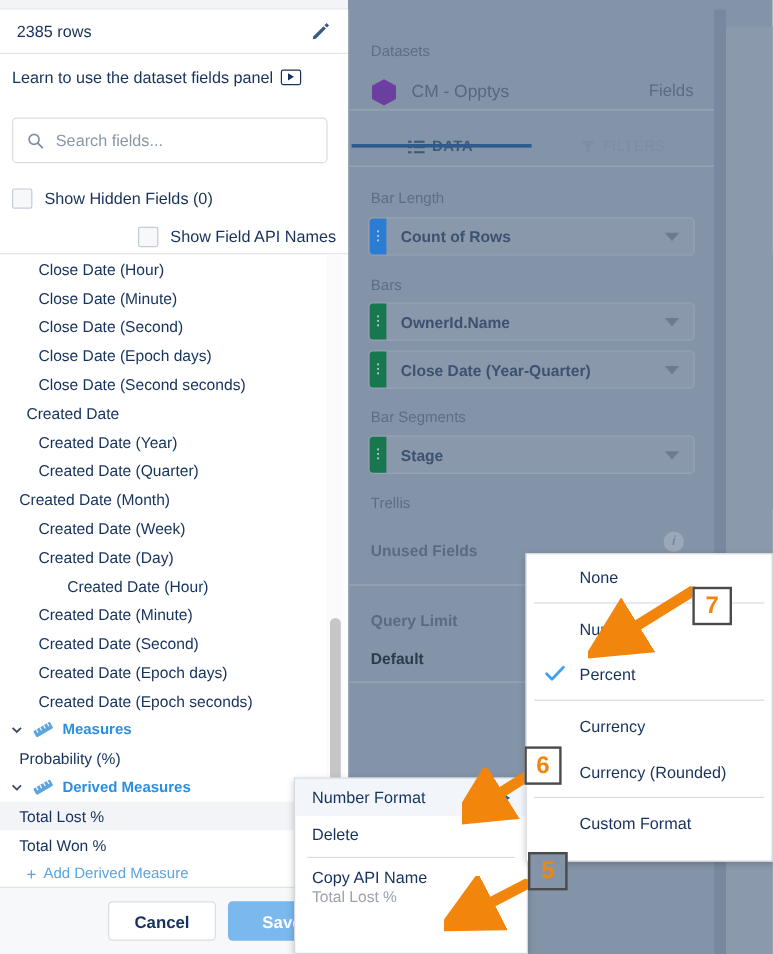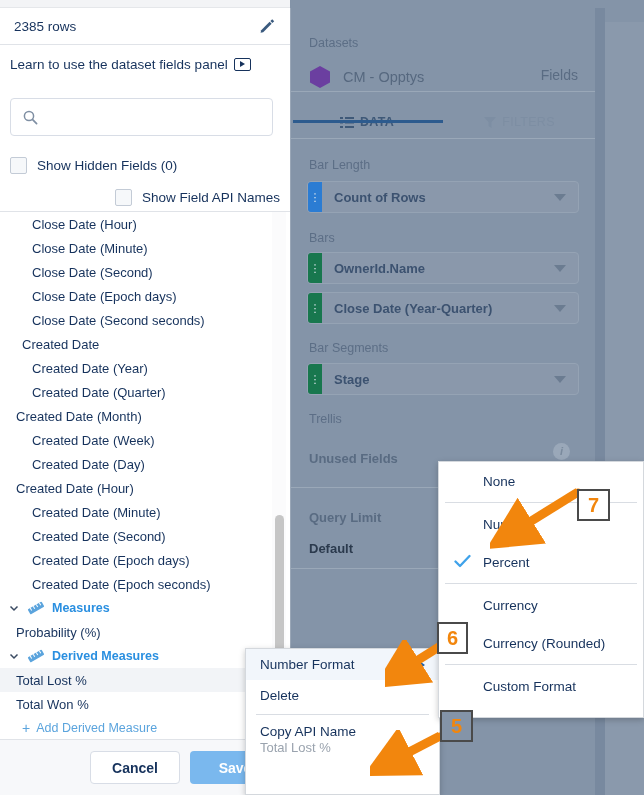--- a/index.html
+++ b/index.html
@@ -335,20 +335,21 @@
       <span id="video-icon">
           <span class="tri"></span>
         </span>
     </div>
 
     <div id="search-wrap">
       <svg width="15" height="15" viewBox="0 0 15 15">
         <circle cx="6" cy="6" r="4.6" fill="none" stroke="#7f8fa3" stroke-width="1.5"></circle>
         <line x1="9.4" y1="9.4" x2="13.6" y2="13.6" stroke="#7f8fa3" stroke-width="1.7" stroke-linecap="round"></line>
       </svg>
+      <input id="search-input" type="text" placeholder="Search fields..." style="">
     </div>
 
     <div class="checkrow" id="check-hidden">
       <span class="cbox"></span>
       <span class="clabel">Show Hidden Fields (0)</span>
     </div>
     <div class="checkrow" id="check-api">
       <span class="cbox"></span>
       <span class="clabel">Show Field API Names</span>
     </div>
@@ -360,21 +361,21 @@
       <div class="frow item" style="padding-left:32px;">Close Date (Minute)</div>
       <div class="frow item" style="padding-left:32px;">Close Date (Second)</div>
       <div class="frow item" style="padding-left:32px;">Close Date (Epoch days)</div>
       <div class="frow item" style="padding-left:32px;">Close Date (Second seconds)</div>
       <div class="frow item" style="padding-left:22px;">Created Date</div>
       <div class="frow item" style="padding-left:32px;">Created Date (Year)</div>
       <div class="frow item" style="padding-left:32px;">Created Date (Quarter)</div>
       <div class="frow item" style="">Created Date (Month)</div>
       <div class="frow item" style="padding-left:32px;">Created Date (Week)</div>
       <div class="frow item" style="padding-left:32px;">Created Date (Day)</div>
-      <div class="frow item" style="">Created Date (Hour)</div>
+      <div class="frow item" style="margin-left:40px;">Created Date (Hour)</div>
       <div class="frow item" style="padding-left:32px;">Created Date (Minute)</div>
       <div class="frow item" style="padding-left:32px;">Created Date (Second)</div>
       <div class="frow item" style="padding-left:32px;">Created Date (Epoch days)</div>
       <div class="frow item" style="padding-left:32px;">Created Date (Epoch seconds)</div>
 
       <div class="frow group">
         <span class="chev">
           <svg width="12" height="12" viewBox="0 0 12 12">
               <polyline points="2.5,4.5 6,8 9.5,4.5" fill="none" stroke="#3a4a62" stroke-width="1.5"></polyline>
             </svg>

